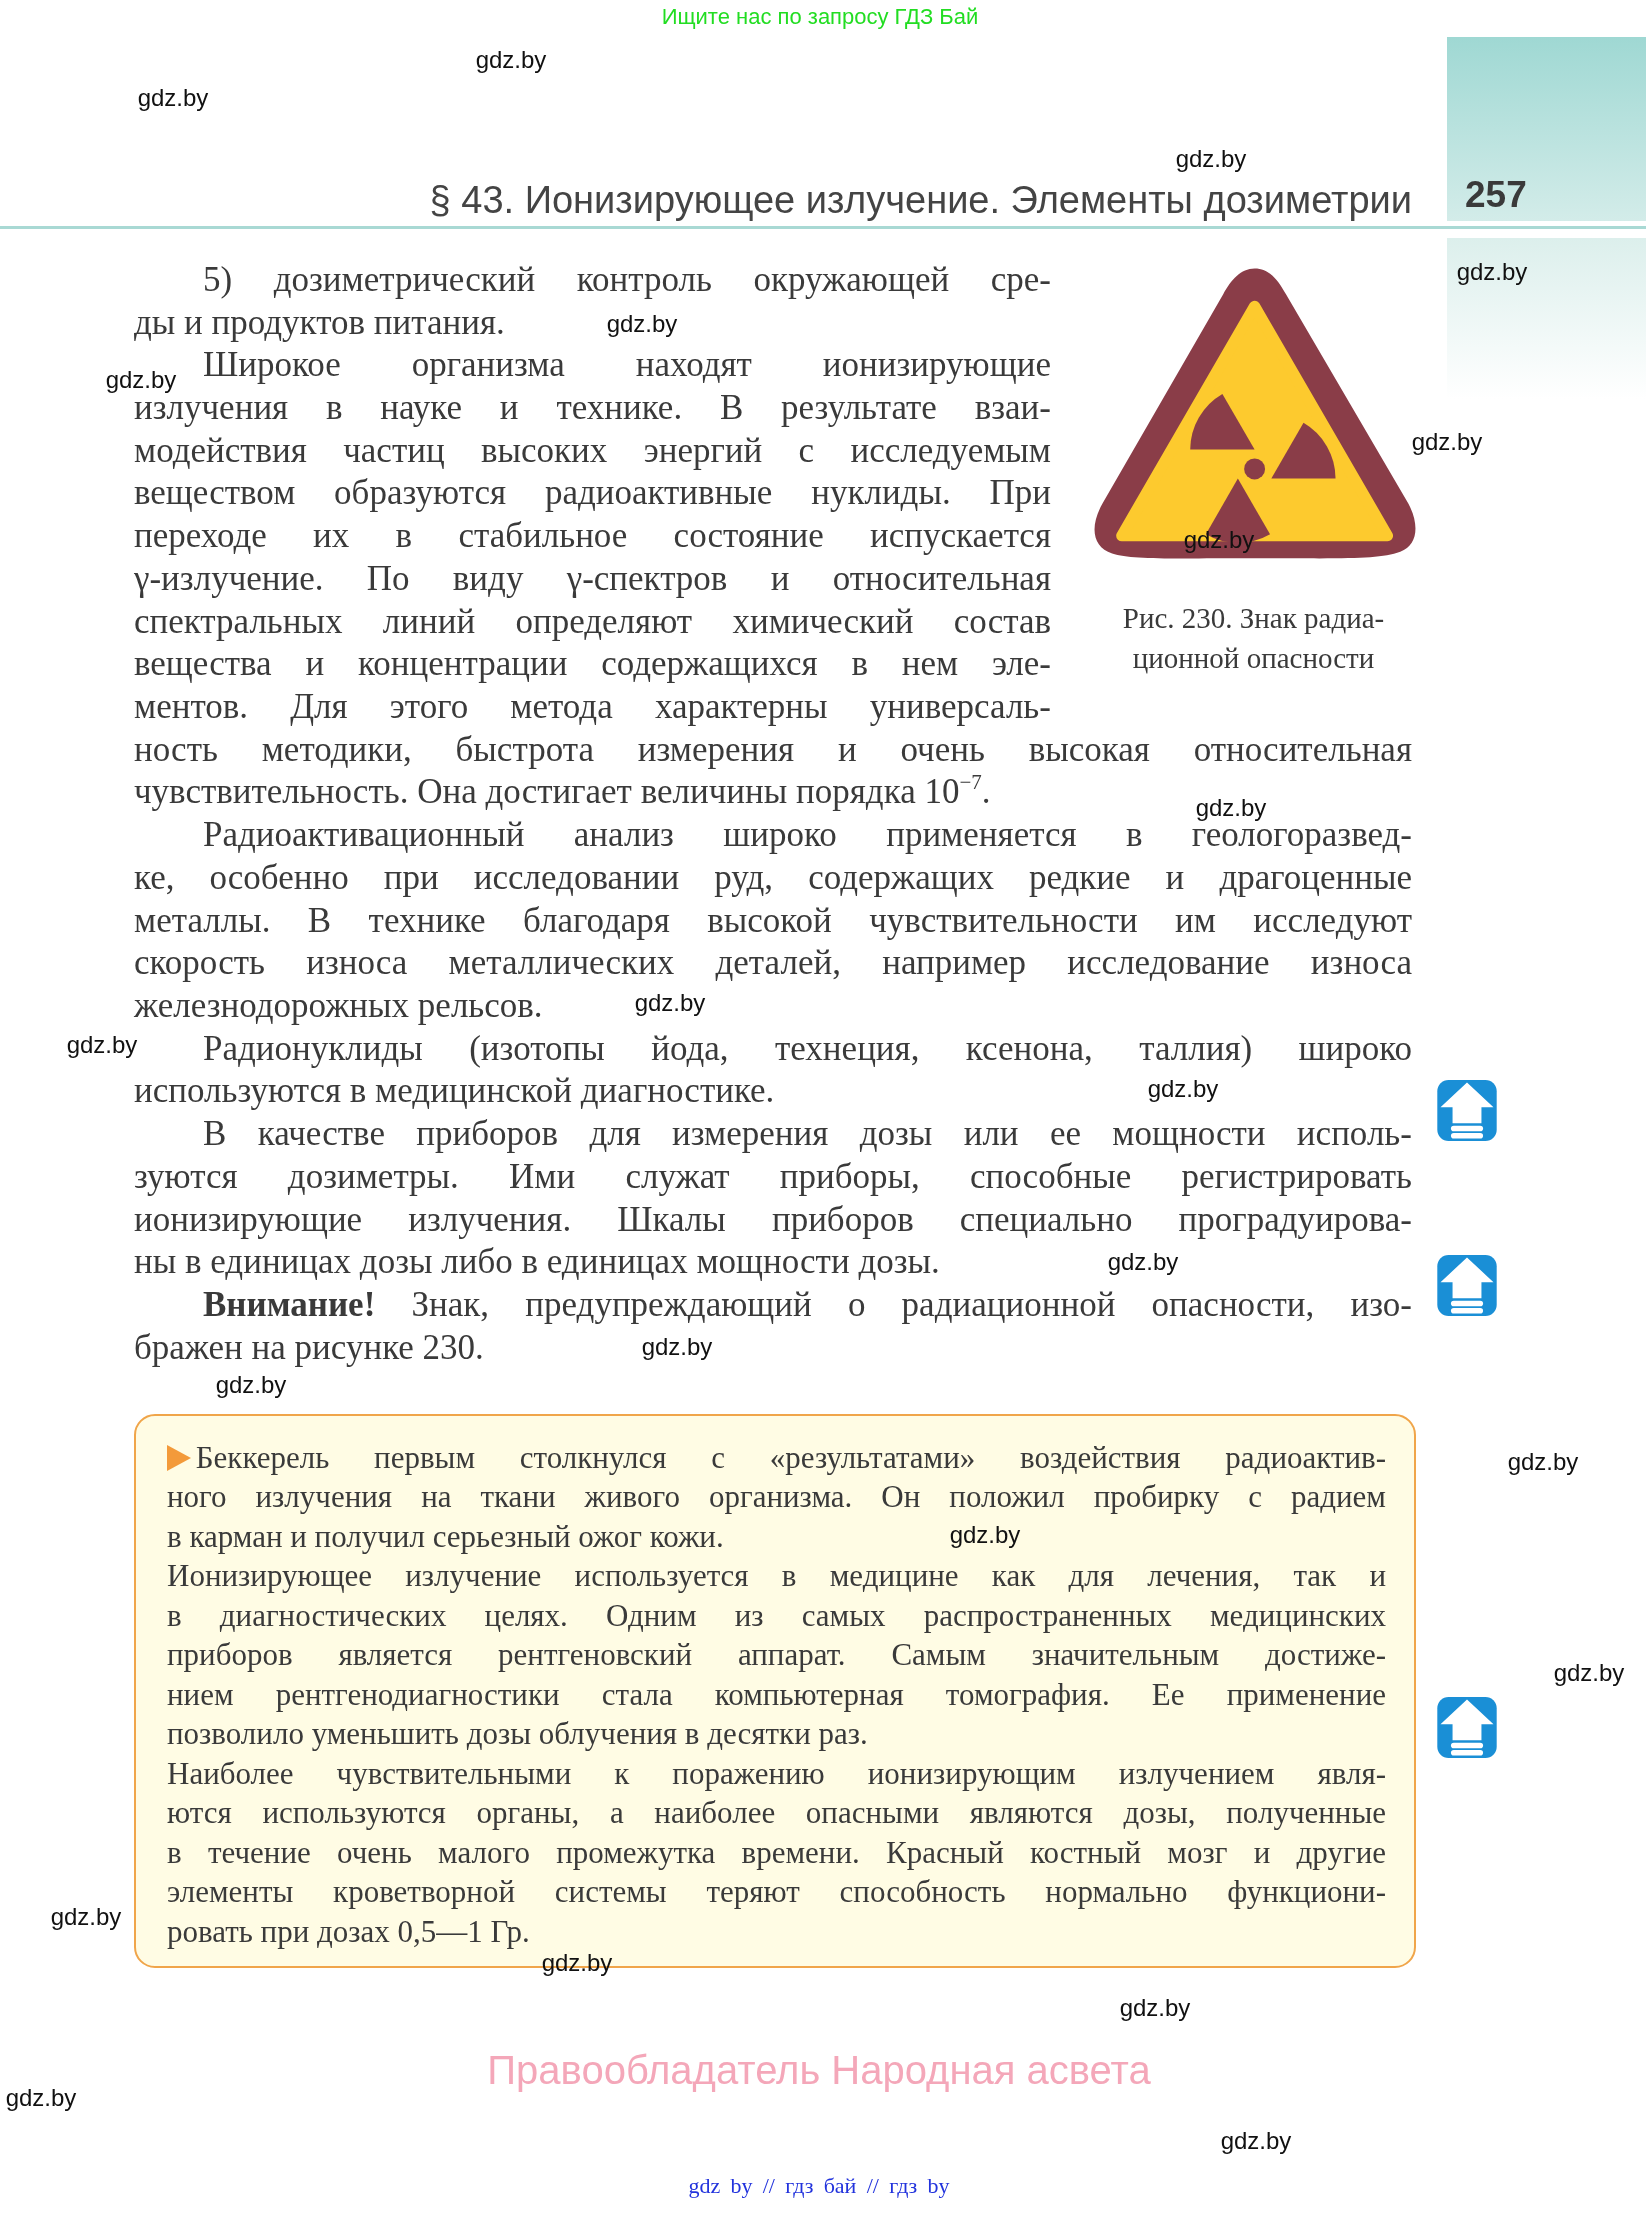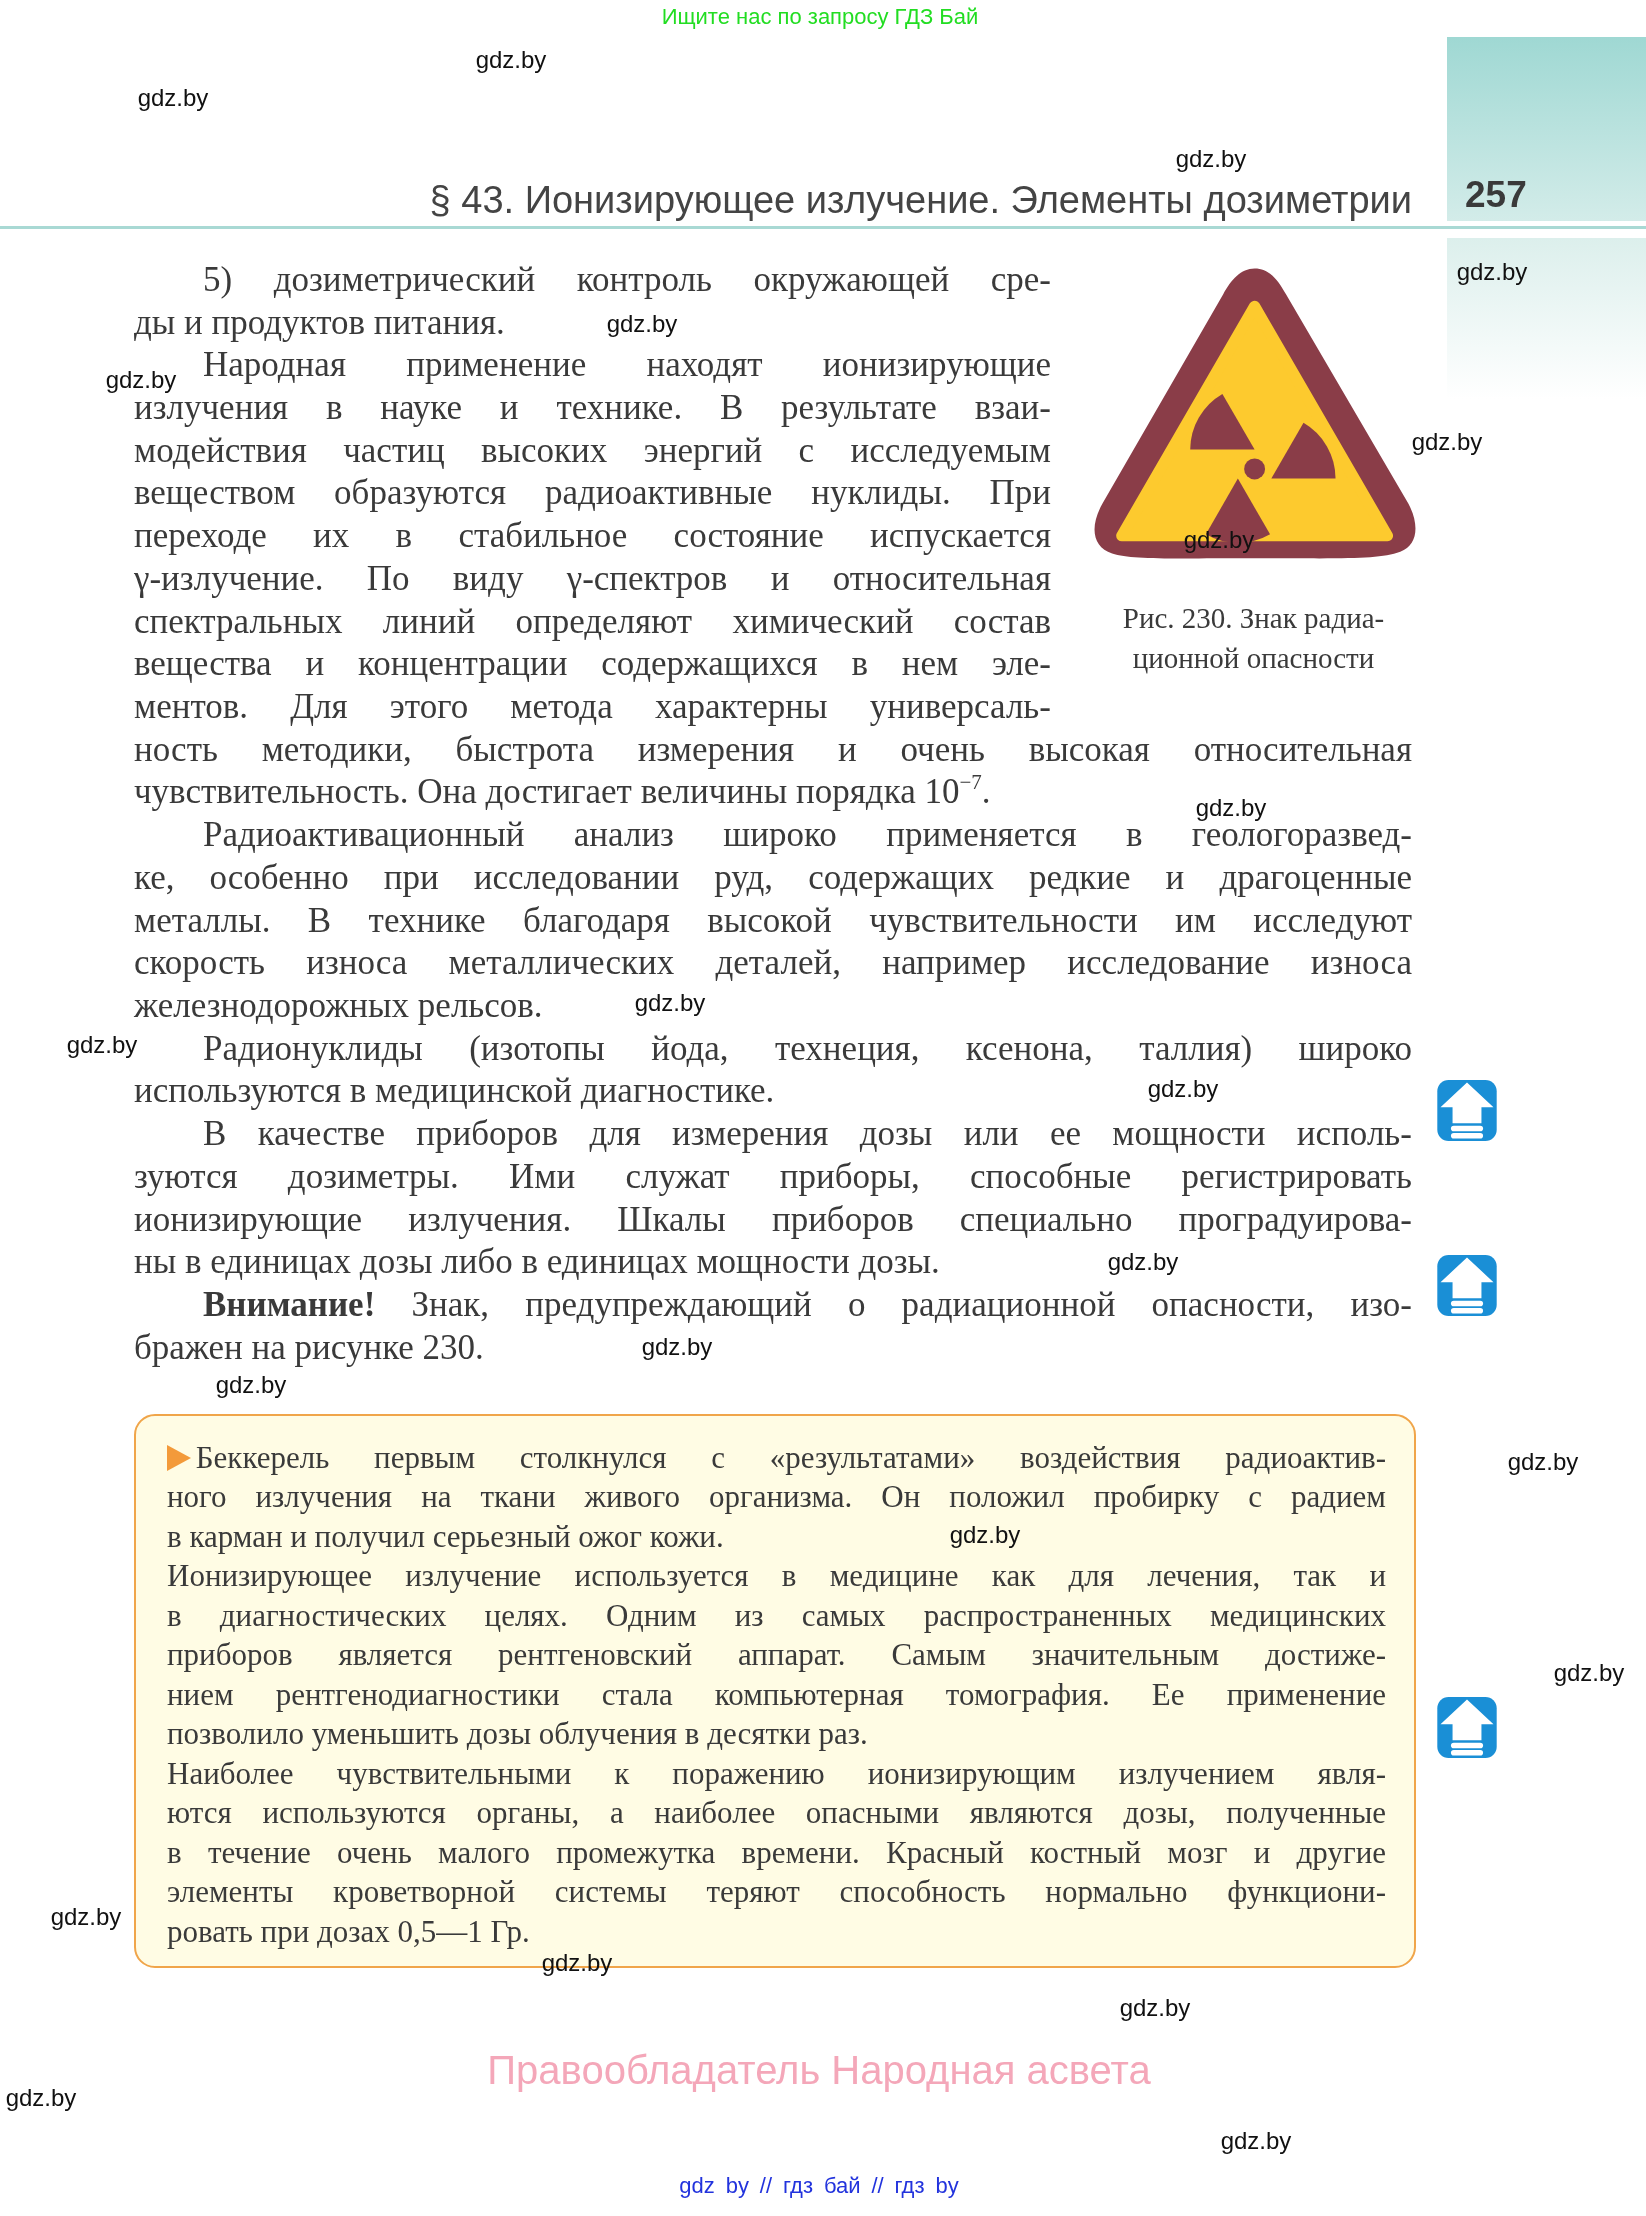--- a/index.html
+++ b/index.html
@@ -26,37 +26,37 @@
   .caption { position:absolute; left:1080px; width:347px; text-align:center; font-size:29px; color:#3a3a3a; line-height:40px; }
   .side-icon { position:absolute; left:1437px; width:60px; height:61px; }
   .infobox { position:absolute; left:134px; top:1414px; width:1282px; height:554px; box-sizing:border-box;
              background:#fffce4; border:2.4px solid #f0a54a; border-radius:21px; }
   .bline { position:absolute; left:167px; width:1219px; height:39px; font-size:31px; line-height:39px; white-space:nowrap;
            text-align:justify; text-align-last:justify; }
   .bline.last { text-align-last:left; }
   .bullet { display:inline-block; width:0; height:0; border-top:13.7px solid transparent; border-bottom:13.7px solid transparent;
             border-left:24px solid #f39a3a; vertical-align:-3.2px; margin-right:4.8px; }
   .copyright { position:absolute; left:819px; top:2070px; transform:translate(-50%,-50%); font-family:"Liberation Sans", sans-serif; font-size:40px; color:#f4a7b9; white-space:nowrap; }
-  .footer { position:absolute; left:819px; top:2186px; transform:translate(-50%,-50%); font-family:Liberation Sans, sans-serif; font-size:22px; color:#2233dd; white-space:nowrap; word-spacing:4.8px; }
+  .footer { position:absolute; left:819px; top:2186px; transform:translate(-50%,-50%); font-family:Liberation Serif, serif; font-size:22px; color:#2233dd; white-space:nowrap; word-spacing:4.8px; }
 </style>
 </head>
 <body>
 
 <div class="top-banner">Ищите нас по запросу ГДЗ Бай</div>
 
 <div class="teal-top"></div>
 <div class="teal-bottom"></div>
 <div class="rule"></div>
 <div class="running-head">§ 43. Ионизирующее излучение. Элементы дозиметрии</div>
 <div class="page-num">257</div>
 
 <div>
   <div class="line narrow indent" style="top:258px">5) дозиметрический контроль окружающей сре-</div>
   <div class="line narrow last" style="top:301px">ды и продуктов питания.</div>
-  <div class="line narrow indent" style="top:343px">Народная применение находят ионизирующие</div>
+  <div class="line narrow indent" style="top:343px">Широкое организма находят ионизирующие</div>
   <div class="line narrow" style="top:386px">излучения в науке и технике. В результате взаи-</div>
   <div class="line narrow" style="top:429px">модействия частиц высоких энергий с исследуемым</div>
   <div class="line narrow" style="top:471px">веществом образуются радиоактивные нуклиды. При</div>
   <div class="line narrow" style="top:514px">переходе их в стабильное состояние испускается</div>
   <div class="line narrow" style="top:557px">γ-излучение. По виду γ-спектров и относительная</div>
   <div class="line narrow" style="top:600px">спектральных линий определяют химический состав</div>
   <div class="line narrow" style="top:642px">вещества и концентрации содержащихся в нем эле-</div>
   <div class="line narrow" style="top:685px">ментов. Для этого метода характерны универсаль-</div>
   <div class="line wide" style="top:728px">ность методики, быстрота измерения и очень высокая относительная</div>
   <div class="line wide last" style="top:770px"><span>чувствительность. Она достигает величины порядка 10</span><sup>−7</sup><span>.</span></div>

